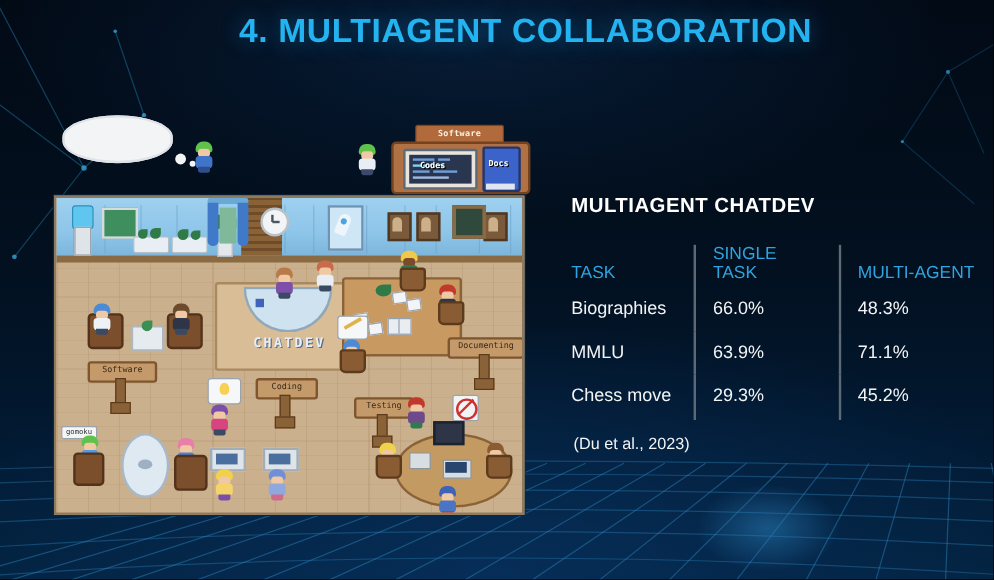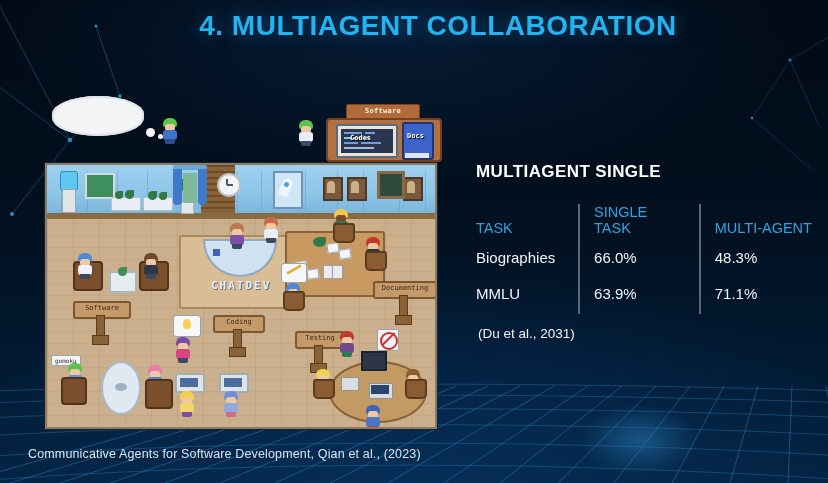--- a/index.html
+++ b/index.html
@@ -483,21 +483,21 @@
         <div class="hair" style="background:#3f63b8;"></div>
           <div class="face"></div>
         <div class="body" style="background:#4a74c4;"></div>
           <div class="legs" style="background:#c0392b;"></div>
       </div>
 
     </div>
   </div>
 
   <div id="rightcol">
-    <div id="dtitle">MULTIAGENT SINGLE</div>
+    <div id="dtitle">MULTIAGENT CHATDEV</div>
 
     <table>
       <thead>
         <tr>
           <th class="c0">TASK</th>
           <th class="c1">
             <span>SINGLE</span><br>
             <span>TASK</span>
           </th>
           <th class="c2">MULTI-AGENT</th>
@@ -507,21 +507,25 @@
         <tr>
           <td class="c0">Biographies</td>
           <td class="c1">66.0%</td>
           <td class="c2">48.3%</td>
         </tr>
         <tr>
           <td class="c0">MMLU</td>
           <td class="c1">63.9%</td>
           <td class="c2">71.1%</td>
         </tr>
+        <tr>
+          <td class="c0">Chess move</td>
+          <td class="c1">29.3%</td>
+          <td class="c2">45.2%</td>
+        </tr>
       </tbody>
     </table>
 
-    <div id="cite">(Du et al., 2031)</div>
+    <div id="cite">(Du et al., 2023)</div>
   </div>
 
-  <div id="footer">Communicative Agents for Software Development, Qian et al., (2023)</div>
 
 </div>
 
 </body></html>

